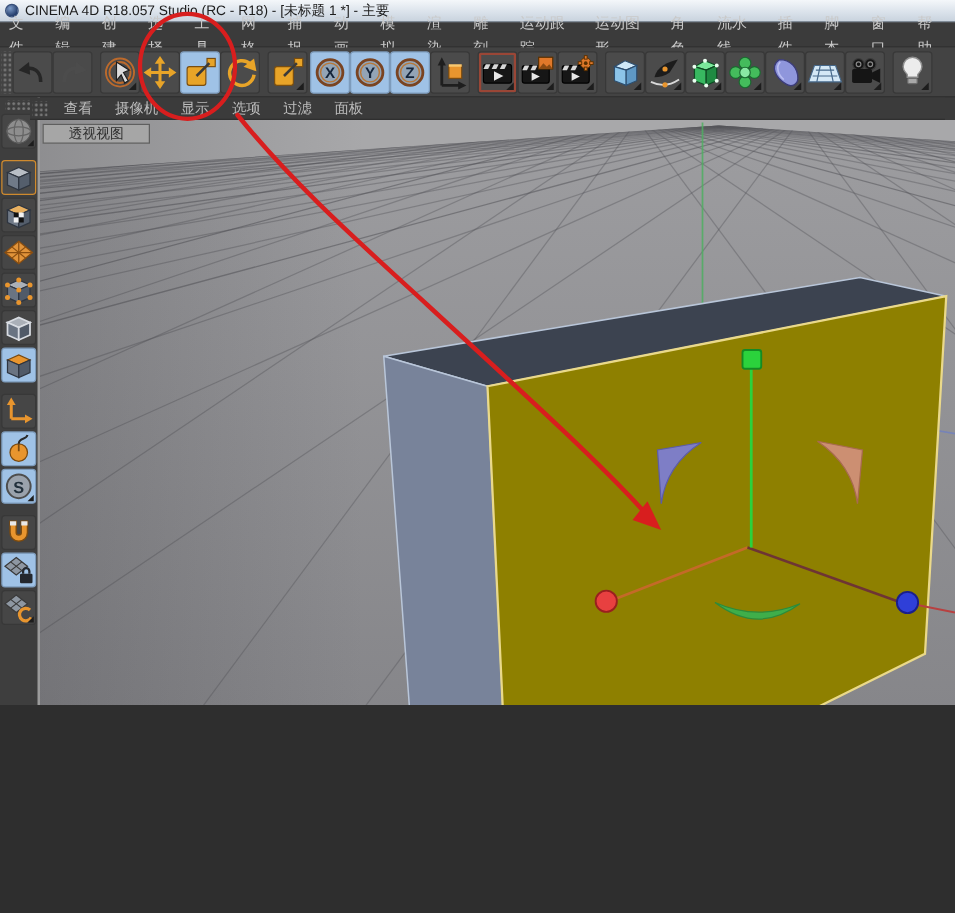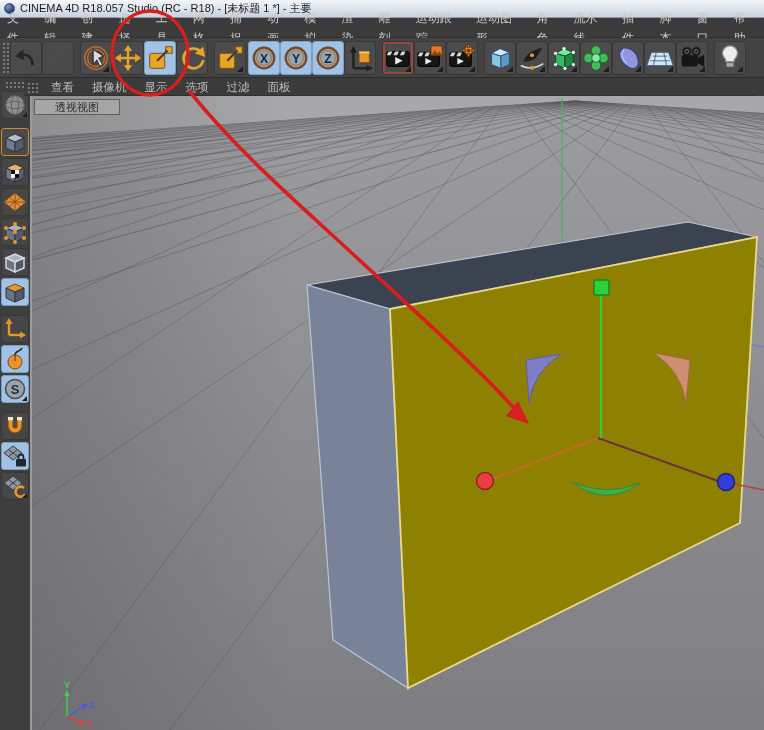--- a/index.html
+++ b/index.html
@@ -1,17 +1,17 @@
 <!DOCTYPE html>
 <html style="--highlight-blue: #9fc2e6; --accent-orange: #e8a428; --annotation-red: #d81e1e; --sky: #a8a8aa; --ground-top: #9d9da0; --ground-bottom: #7e7e82; --grid-line: #55555a; --face-front: #8e8000; --face-top: #3c4350; --face-side: #78839a; --edge-selected: #ead98a; --edge-plain: #b9c6d9; --gizmo-x: #e84040; --gizmo-y: #2bd23c; --gizmo-z: #2f3fd8;"><head>
 <meta charset="utf-8">
 <style>
   html,body{margin:0;padding:0;background:#2e2e2e;}
   *{box-sizing:border-box;font-family:"Liberation Sans","DejaVu Sans",sans-serif;}
-  #app{position:relative;width:764px;height:730px;overflow:hidden;background:#3b3b3b;}
+  #app{position:relative;width:764px;height:564px;overflow:hidden;background:#3b3b3b;}
 
   
   #titlebar{position:absolute;left:0;top:0;width:764px;height:18px;
     background:linear-gradient(#f4f7fa,#d9e1ea 60%,#c9d3de);
     border-bottom:1px solid #8d9aa9;display:flex;align-items:center;gap:5px;padding:0 4px;}
   #titlebar .appicon{width:11px;height:11px;border-radius:50%;
     background:radial-gradient(circle at 35% 30%,#7d9cc8,#27406e 70%,#15223c);
     border:1px solid #38507a;flex:0 0 auto;}
   #titlebar .title{font-size:11px;color:#1c1c1c;white-space:nowrap;}
 

